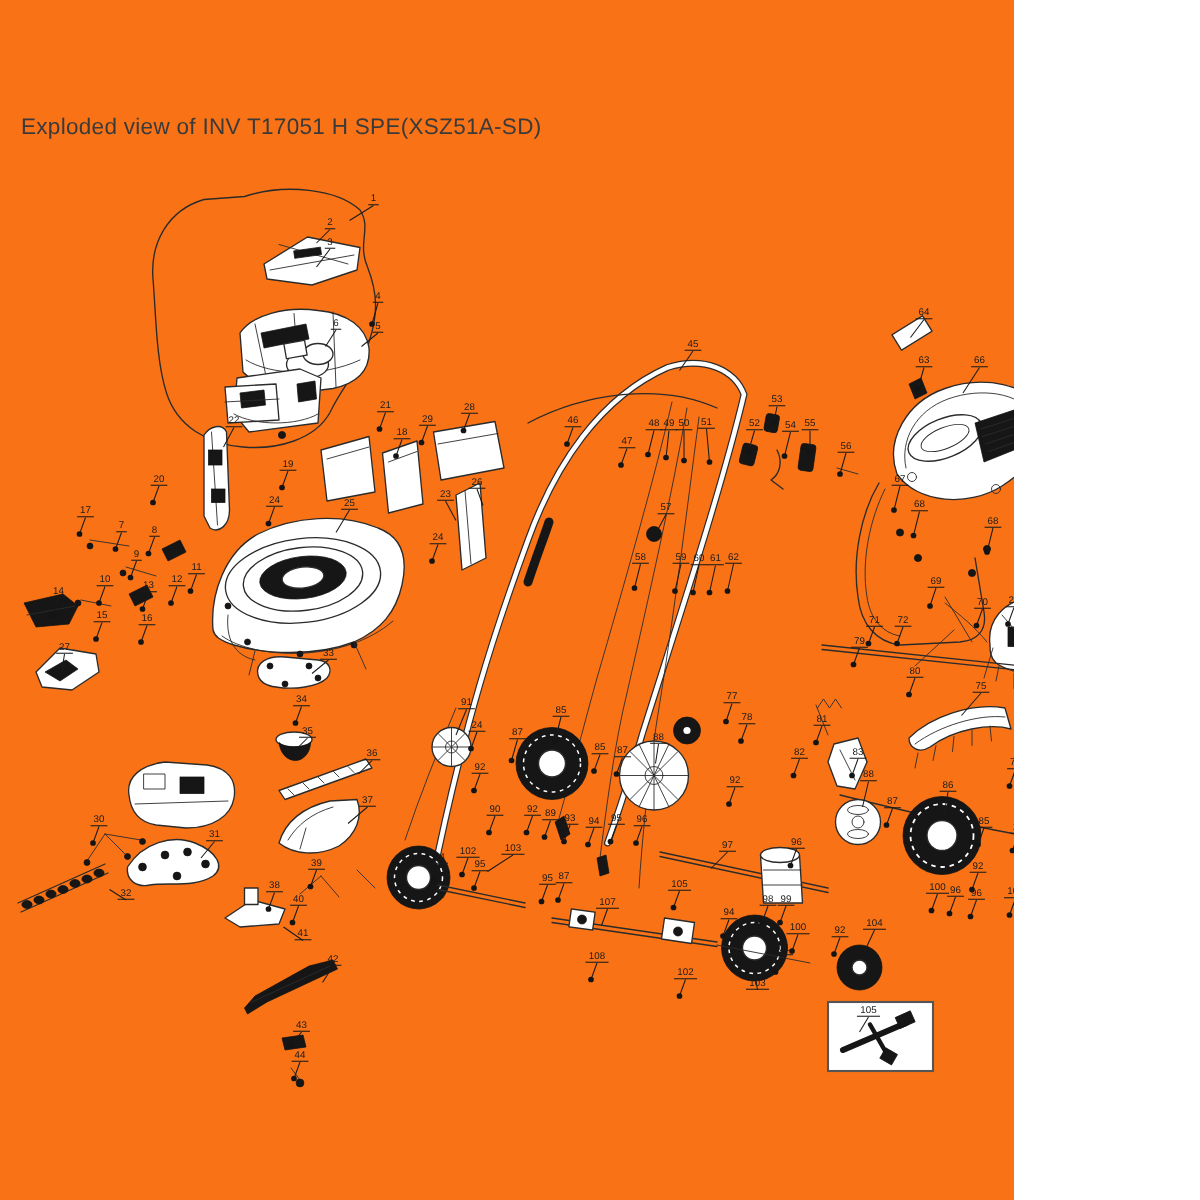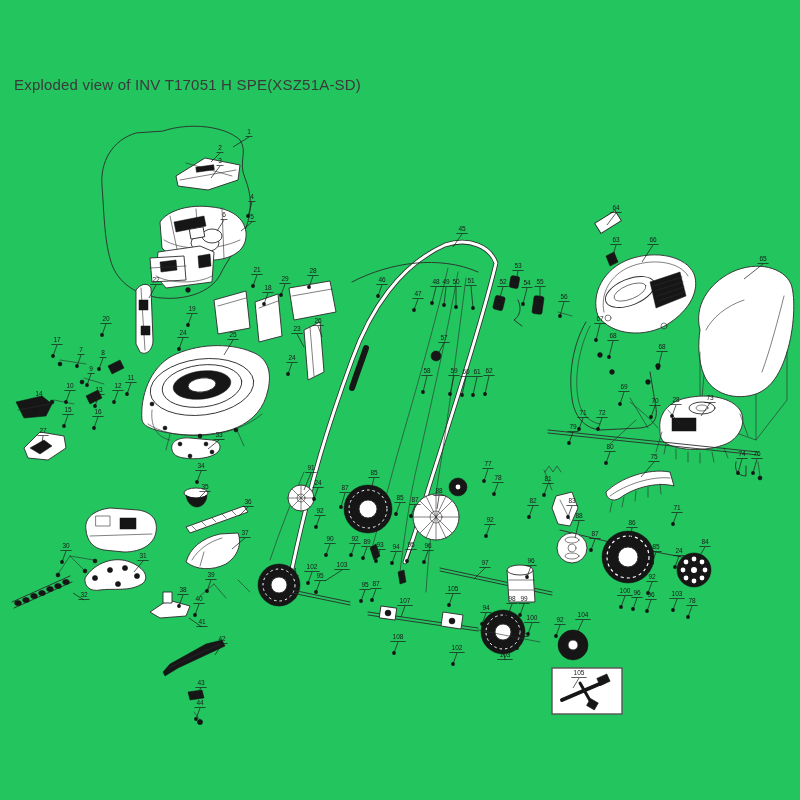--- a/index.html
+++ b/index.html
@@ -1,16 +1,16 @@
 <!DOCTYPE html>
 <html><head>
 <meta charset="utf-8">
 <style>
   html,body{margin:0;padding:0;background:#fff;}
-  .page{position:relative;width:800px;height:800px;background:#22c55e;overflow:hidden;
+  .page{position:relative;width:676px;height:800px;background:#f97316;overflow:hidden;
         font-family:"Liberation Sans", sans-serif;}
   .title{position:absolute;left:14px;top:76px;font-size:15px;color:#3a3a3a;letter-spacing:.2px;}
   svg{position:absolute;left:0;top:0;}
   .ln{stroke:#2b2b2b;stroke-width:.9;fill:none;stroke-linejoin:round;stroke-linecap:round;}
   .ln2{stroke:#2b2b2b;stroke-width:.6;fill:none;stroke-linejoin:round;stroke-linecap:round;}
   .fw{stroke:#2b2b2b;stroke-width:.9;fill:#ffffff;stroke-linejoin:round;}
   .fd{stroke:#111;stroke-width:.5;fill:#161616;}
   .tube-o{stroke:#2b2b2b;stroke-width:4.6;fill:none;stroke-linecap:round;}
   .tube-i{stroke:#ffffff;stroke-width:3;fill:none;stroke-linecap:round;}
 </style>

